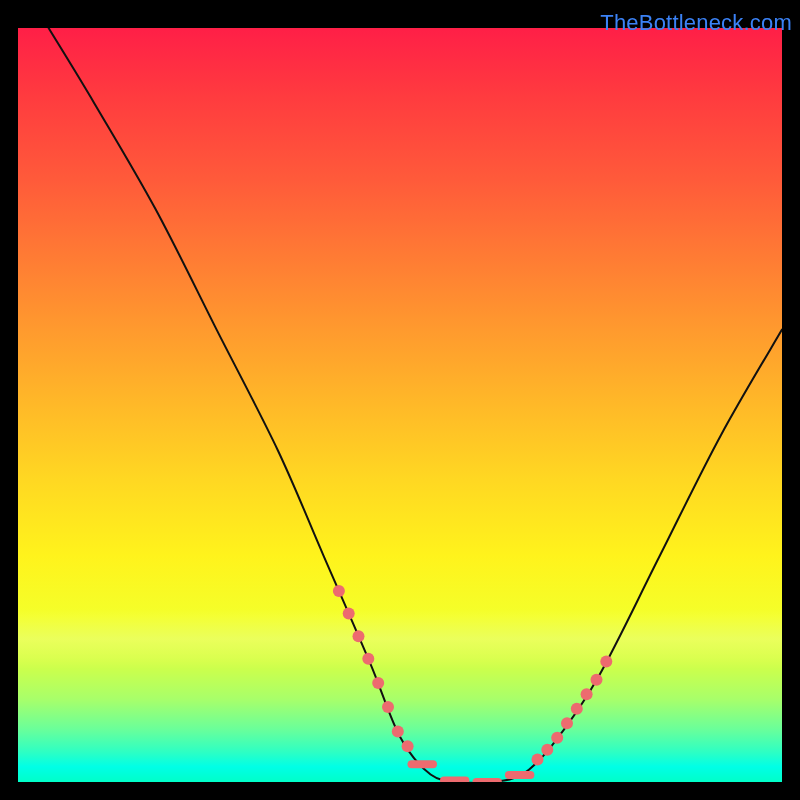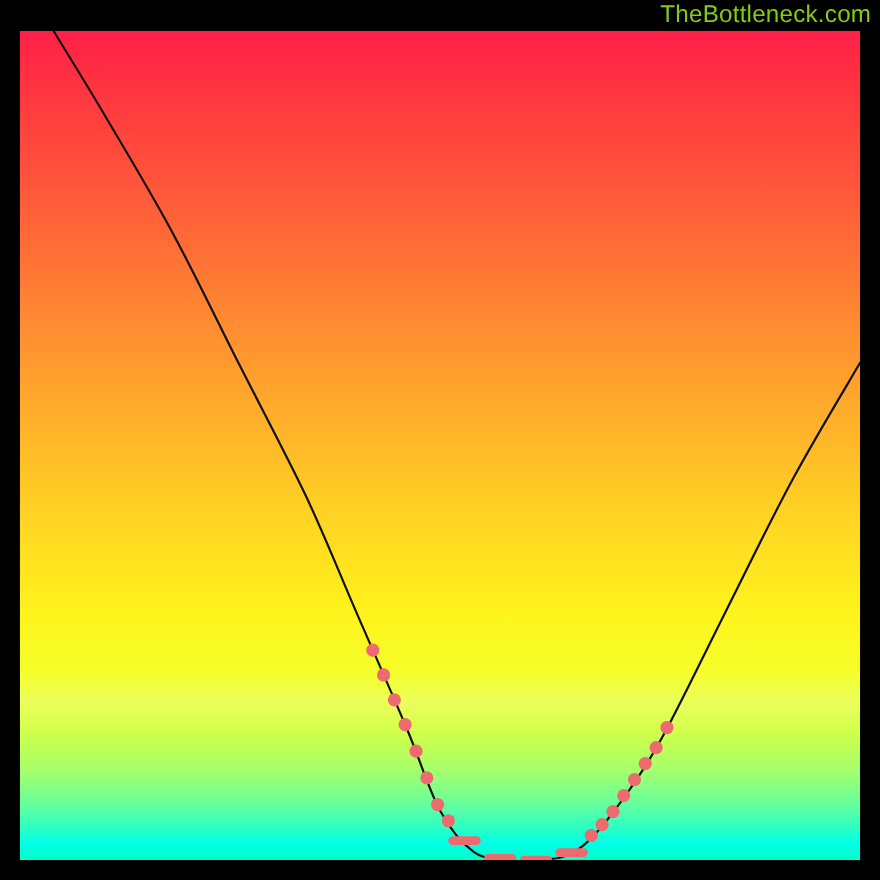--- a/index.html
+++ b/index.html
@@ -5,23 +5,23 @@
   * { margin: 0; padding: 0; box-sizing: border-box; }
   html, body { width: 800px; height: 800px; overflow: hidden; background: #fff; }
   .frame {
     position: relative;
     width: 800px;
     height: 800px;
     background: #000;
   }
   .watermark {
     position: absolute;
-    top: 0;
+    top: 10px;
     right: 8px;
-    color: #84cc16;
+    color: #3b82f6;
     font-family: Arial, Helvetica, sans-serif;
     font-size: 22px;
     font-weight: 400;
     letter-spacing: 0.2px;
     z-index: 3;
   }
   .plot-area {
     position: absolute;
     left: 18px;
     top: 28px;

